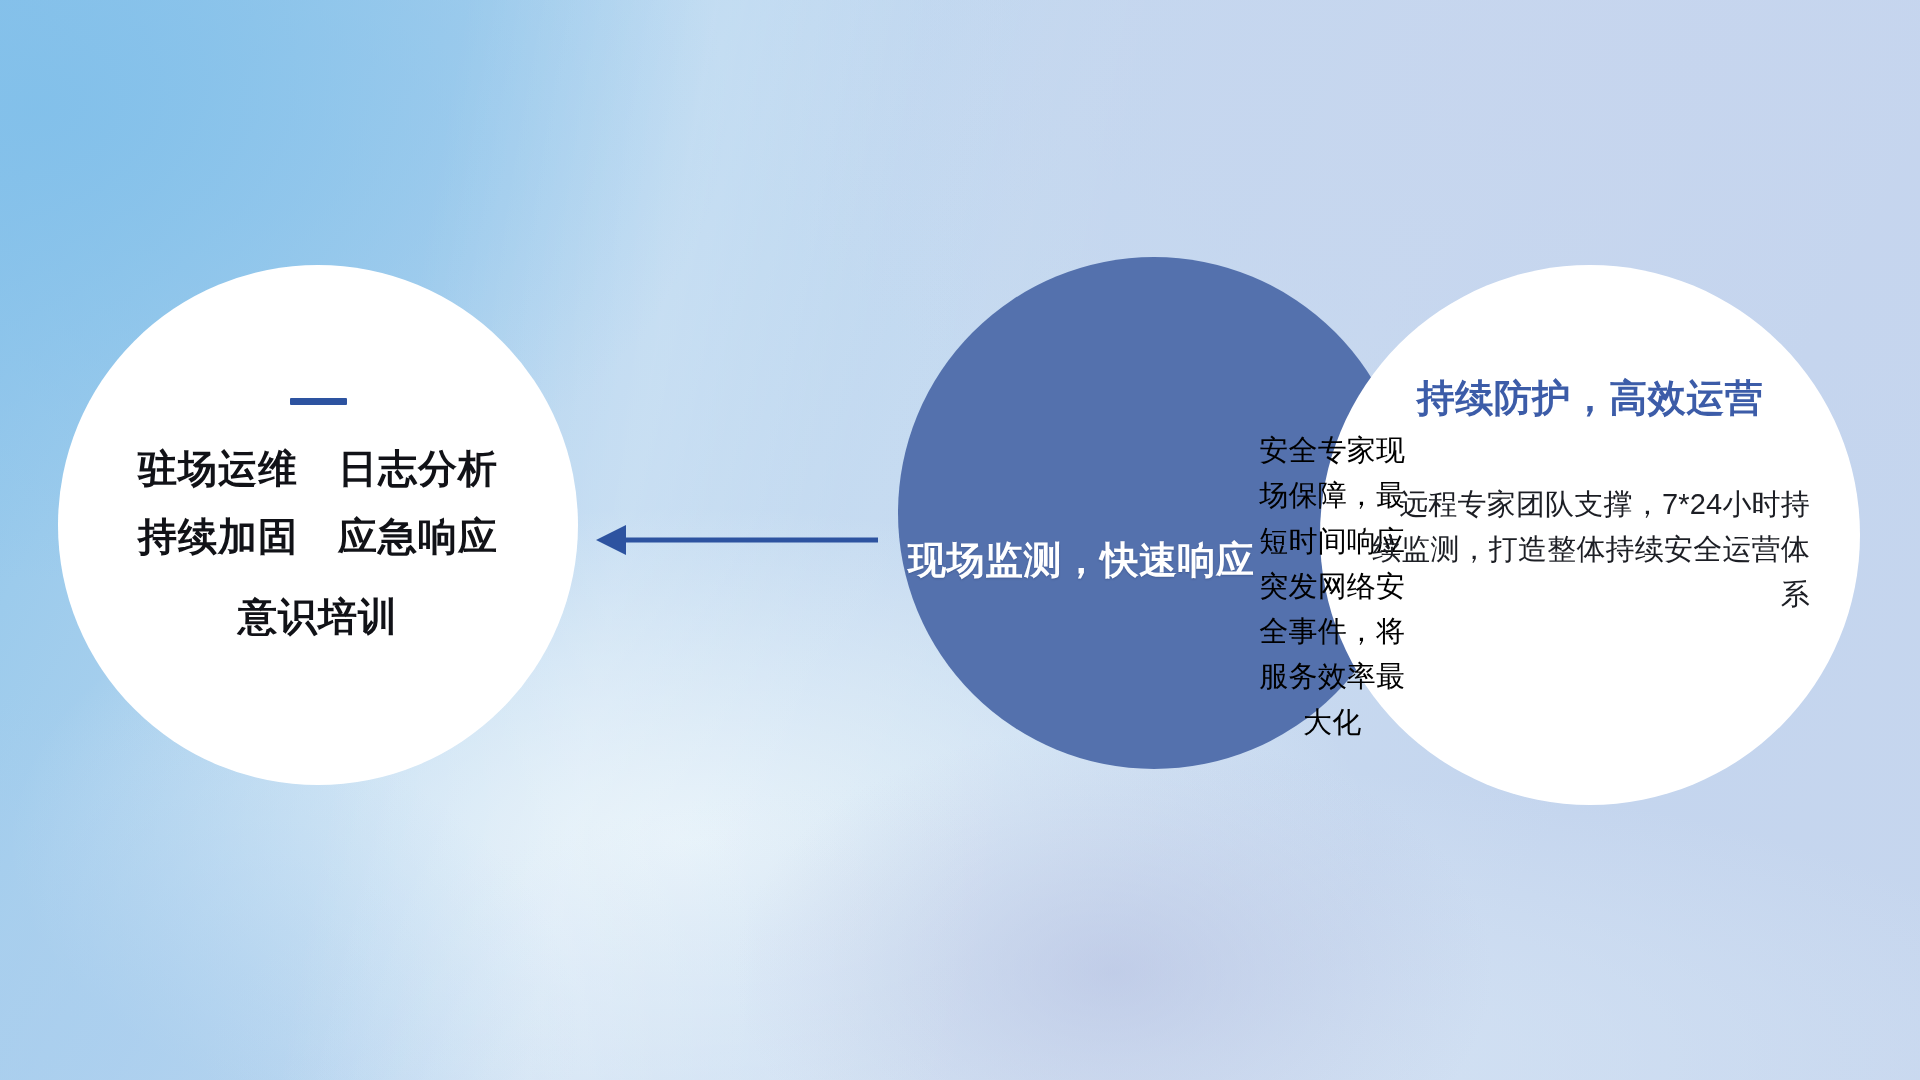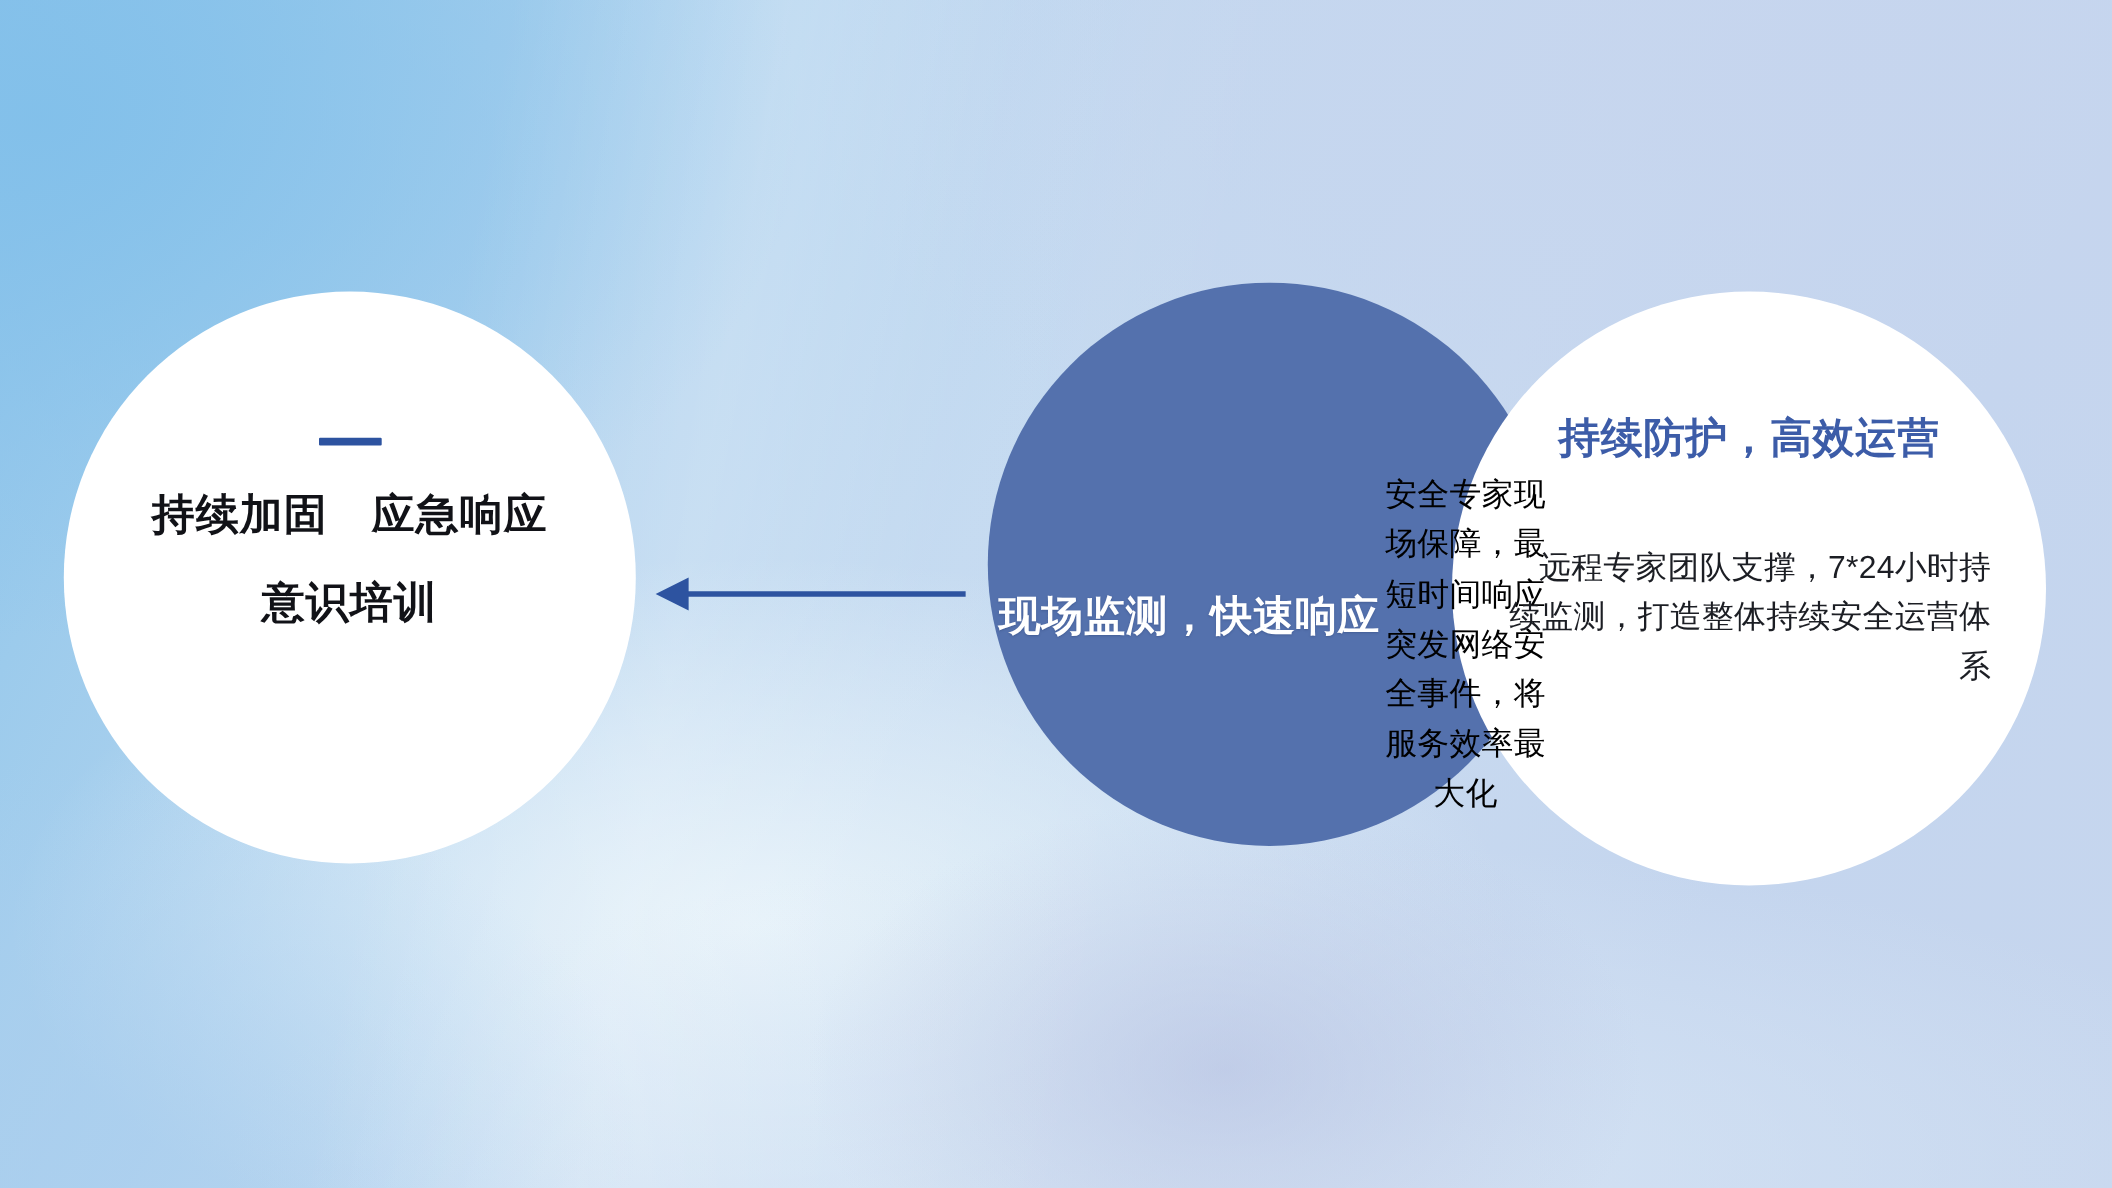--- a/index.html
+++ b/index.html
@@ -135,21 +135,20 @@
     letter-spacing:.2px;
   }
 
   
   #right-content {
     position:absolute; left:1320px; top:265px;
     width:540px; height:540px;
     display:flex; flex-direction:column;
     align-items:center; justify-content:flex-start;
     padding-top:108px;
-    gap:12px;
   }
   #right-title {
     color:#3c5ca8;
     font-size:38px;
     font-weight:bold;
     letter-spacing:.5px;
     white-space:nowrap;
   }
   #right-body {
     margin-top:58px;
@@ -186,20 +185,21 @@
   <div class="circle" id="circle-mid"></div>
   <div class="circle circle-white" id="circle-right"></div>
 
   <svg id="flow-arrow" viewBox="0 0 286 56">
     <line x1="286" y1="28" x2="30" y2="28" stroke="#2d53a0" stroke-width="5"></line>
     <polygon points="4,28 34,13 34,43" fill="#2d53a0"></polygon>
   </svg>
 
   <div id="left-content">
     <div id="left-rule"></div>
+    <div class="left-line">驻场运维　日志分析</div>
     <div class="left-line">持续加固　应急响应</div>
     <div class="left-line last">意识培训</div>
   </div>
 
   <div id="mid-content">
     <div id="mid-title">现场监测，快速响应</div>
     <div id="mid-body">安全专家现场保障，最短时间响应突发网络安全事件，将服务效率最大化</div>
   </div>
 
   <div id="right-content">

